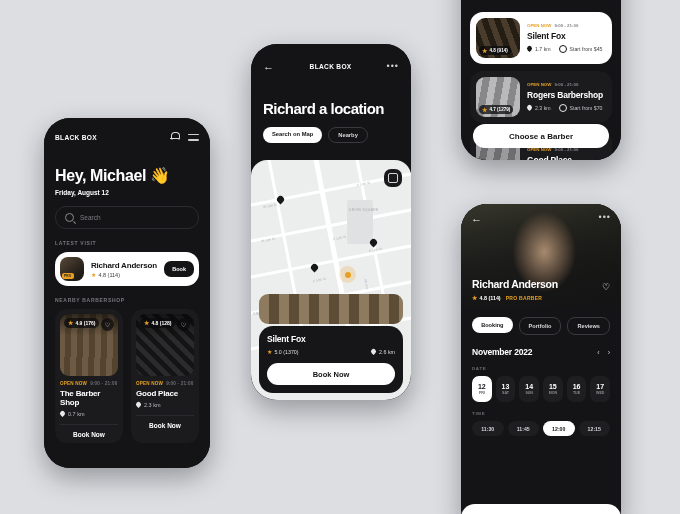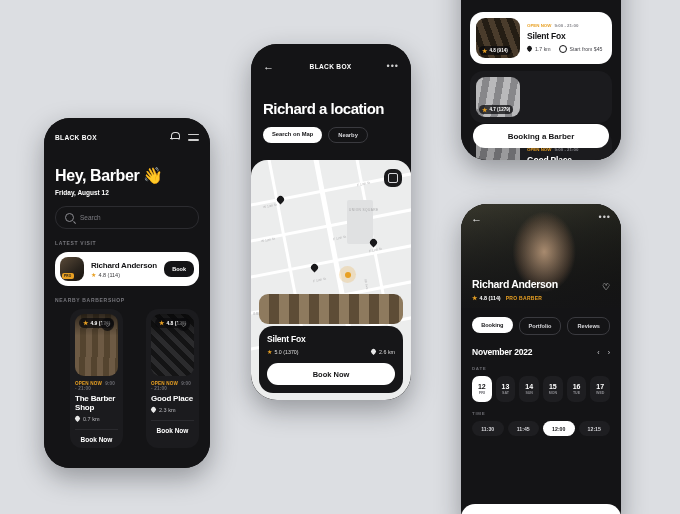--- a/index.html
+++ b/index.html
@@ -58,21 +58,21 @@
   #p1 .lv{background:#fff;border-radius:13px;padding:5px;display:flex;align-items:center;gap:7px;}
   #p1 .lv .av{width:24px;height:24px;border-radius:8px;position:relative;overflow:hidden;flex:none;
       background:linear-gradient(140deg,#5a4a38,#2a241d 60%,#16120d);}
   #p1 .lv .av .pro{position:absolute;left:2px;bottom:2px;background:#e8a023;color:#141416;
       font-size:3.2px;font-weight:bold;padding:1px 2px;border-radius:2px;letter-spacing:.2px;}
   #p1 .lv .nm{color:#141416;font-size:8px;font-weight:bold;letter-spacing:-.2px;}
   #p1 .lv .rt{color:#3a3a3e;font-size:5.5px;margin-top:2px;display:flex;align-items:center;gap:2px;}
   #p1 .lv .bk{background:#141416;color:#fff;font-size:5.5px;font-weight:bold;border:none;
       border-radius:7px;padding:5px 8px;cursor:pointer;}
   #p1 .grid{display:flex;gap:8px;}
-  #p1 .card{flex:1;background:#1b1b1e;border-radius:12px;padding:5px;overflow:hidden;margin-left:15px;}
+  #p1 .card{flex:1;background:#1b1b1e;border-radius:12px;padding:5px;overflow:hidden;}
   #p1 .ph{height:62px;border-radius:9px;position:relative;overflow:hidden;}
   #p1 .ph.a{background:
       linear-gradient(180deg,rgba(0,0,0,.55),rgba(0,0,0,0) 35%),
       repeating-linear-gradient(92deg,#6d5a44 0 6px,#54442f 6px 12px),
       linear-gradient(180deg,#8a7558,#3b2f22);}
   #p1 .ph.b{background:
       linear-gradient(180deg,rgba(0,0,0,.5),rgba(0,0,0,0) 40%),
       repeating-linear-gradient(45deg,#2b2b2d 0 5px,#141415 5px 10px),
       linear-gradient(180deg,#3a3a3c,#141415);}
   #p1 .chip{position:absolute;left:4px;top:4px;background:rgba(10,10,12,.72);border-radius:7px;
@@ -209,34 +209,50 @@
           </div>
         </div>
 
         <div class="lrow d">
           <div class="th t2">
             <div class="chip">
               <span class="star">★</span>
               <span>4.7 (1279)</span>
             </div>
           </div>
+          <div style="flex:1">
+            <div class="open">
+              <b>OPEN NOW</b><i>9:00 - 21:00</i>
+            </div>
+            <div class="nm" style="color:#fff">Rogers Barbershop</div>
+            <div class="meta" style="color:#c2c2c6">
+              <span>
+                  <i class="pin"></i>
+                  <em style="font-style:normal">2.3 km</em>
+                </span>
+              <span>
+                  <i class="clockic"></i>
+                  <em style="font-style:normal">Start from $70</em>
+                </span>
+            </div>
+          </div>
         </div>
 
         <div class="lrow d">
           <div class="th t3"></div>
           <div style="flex:1">
             <div class="open">
               <b>OPEN NOW</b><i>9:00 - 21:00</i>
             </div>
             <div class="nm" style="color:#fff">Good Place</div>
           </div>
         </div>
 
       </div>
-      <div class="cta">Booking a Barber</div>
+      <div class="cta">Choose a Barber</div>
     </div>
   </div>
 
   <div class="phone" id="p4">
     <div class="screen dark">
       <div class="hero">
         <div class="hb arrow-l">←</div>
         <div class="hd dots">•••</div>
         <div class="pname">Richard Anderson</div>
         <div class="pmeta">
@@ -310,21 +326,21 @@
       <div class="pad">
         <div class="hdr row">
           <div class="brand">BLACK BOX</div>
           <span class="sp"></span>
           <span class="ic bell"></span>
           <span class="ic burger" style="margin-left:9px">
               <i></i>
               <i></i>
             </span>
         </div>
-        <div class="hey">Hey, Barber 👋</div>
+        <div class="hey">Hey, Michael 👋</div>
         <div class="date">Friday, August 12</div>
         <div class="search">
           <span class="mag"></span>
           <span>Search</span>
         </div>
         <div class="sect">LATEST VISIT</div>
         <div class="lv">
           <div class="av">
             <span class="pro">PRO</span>
           </div>

